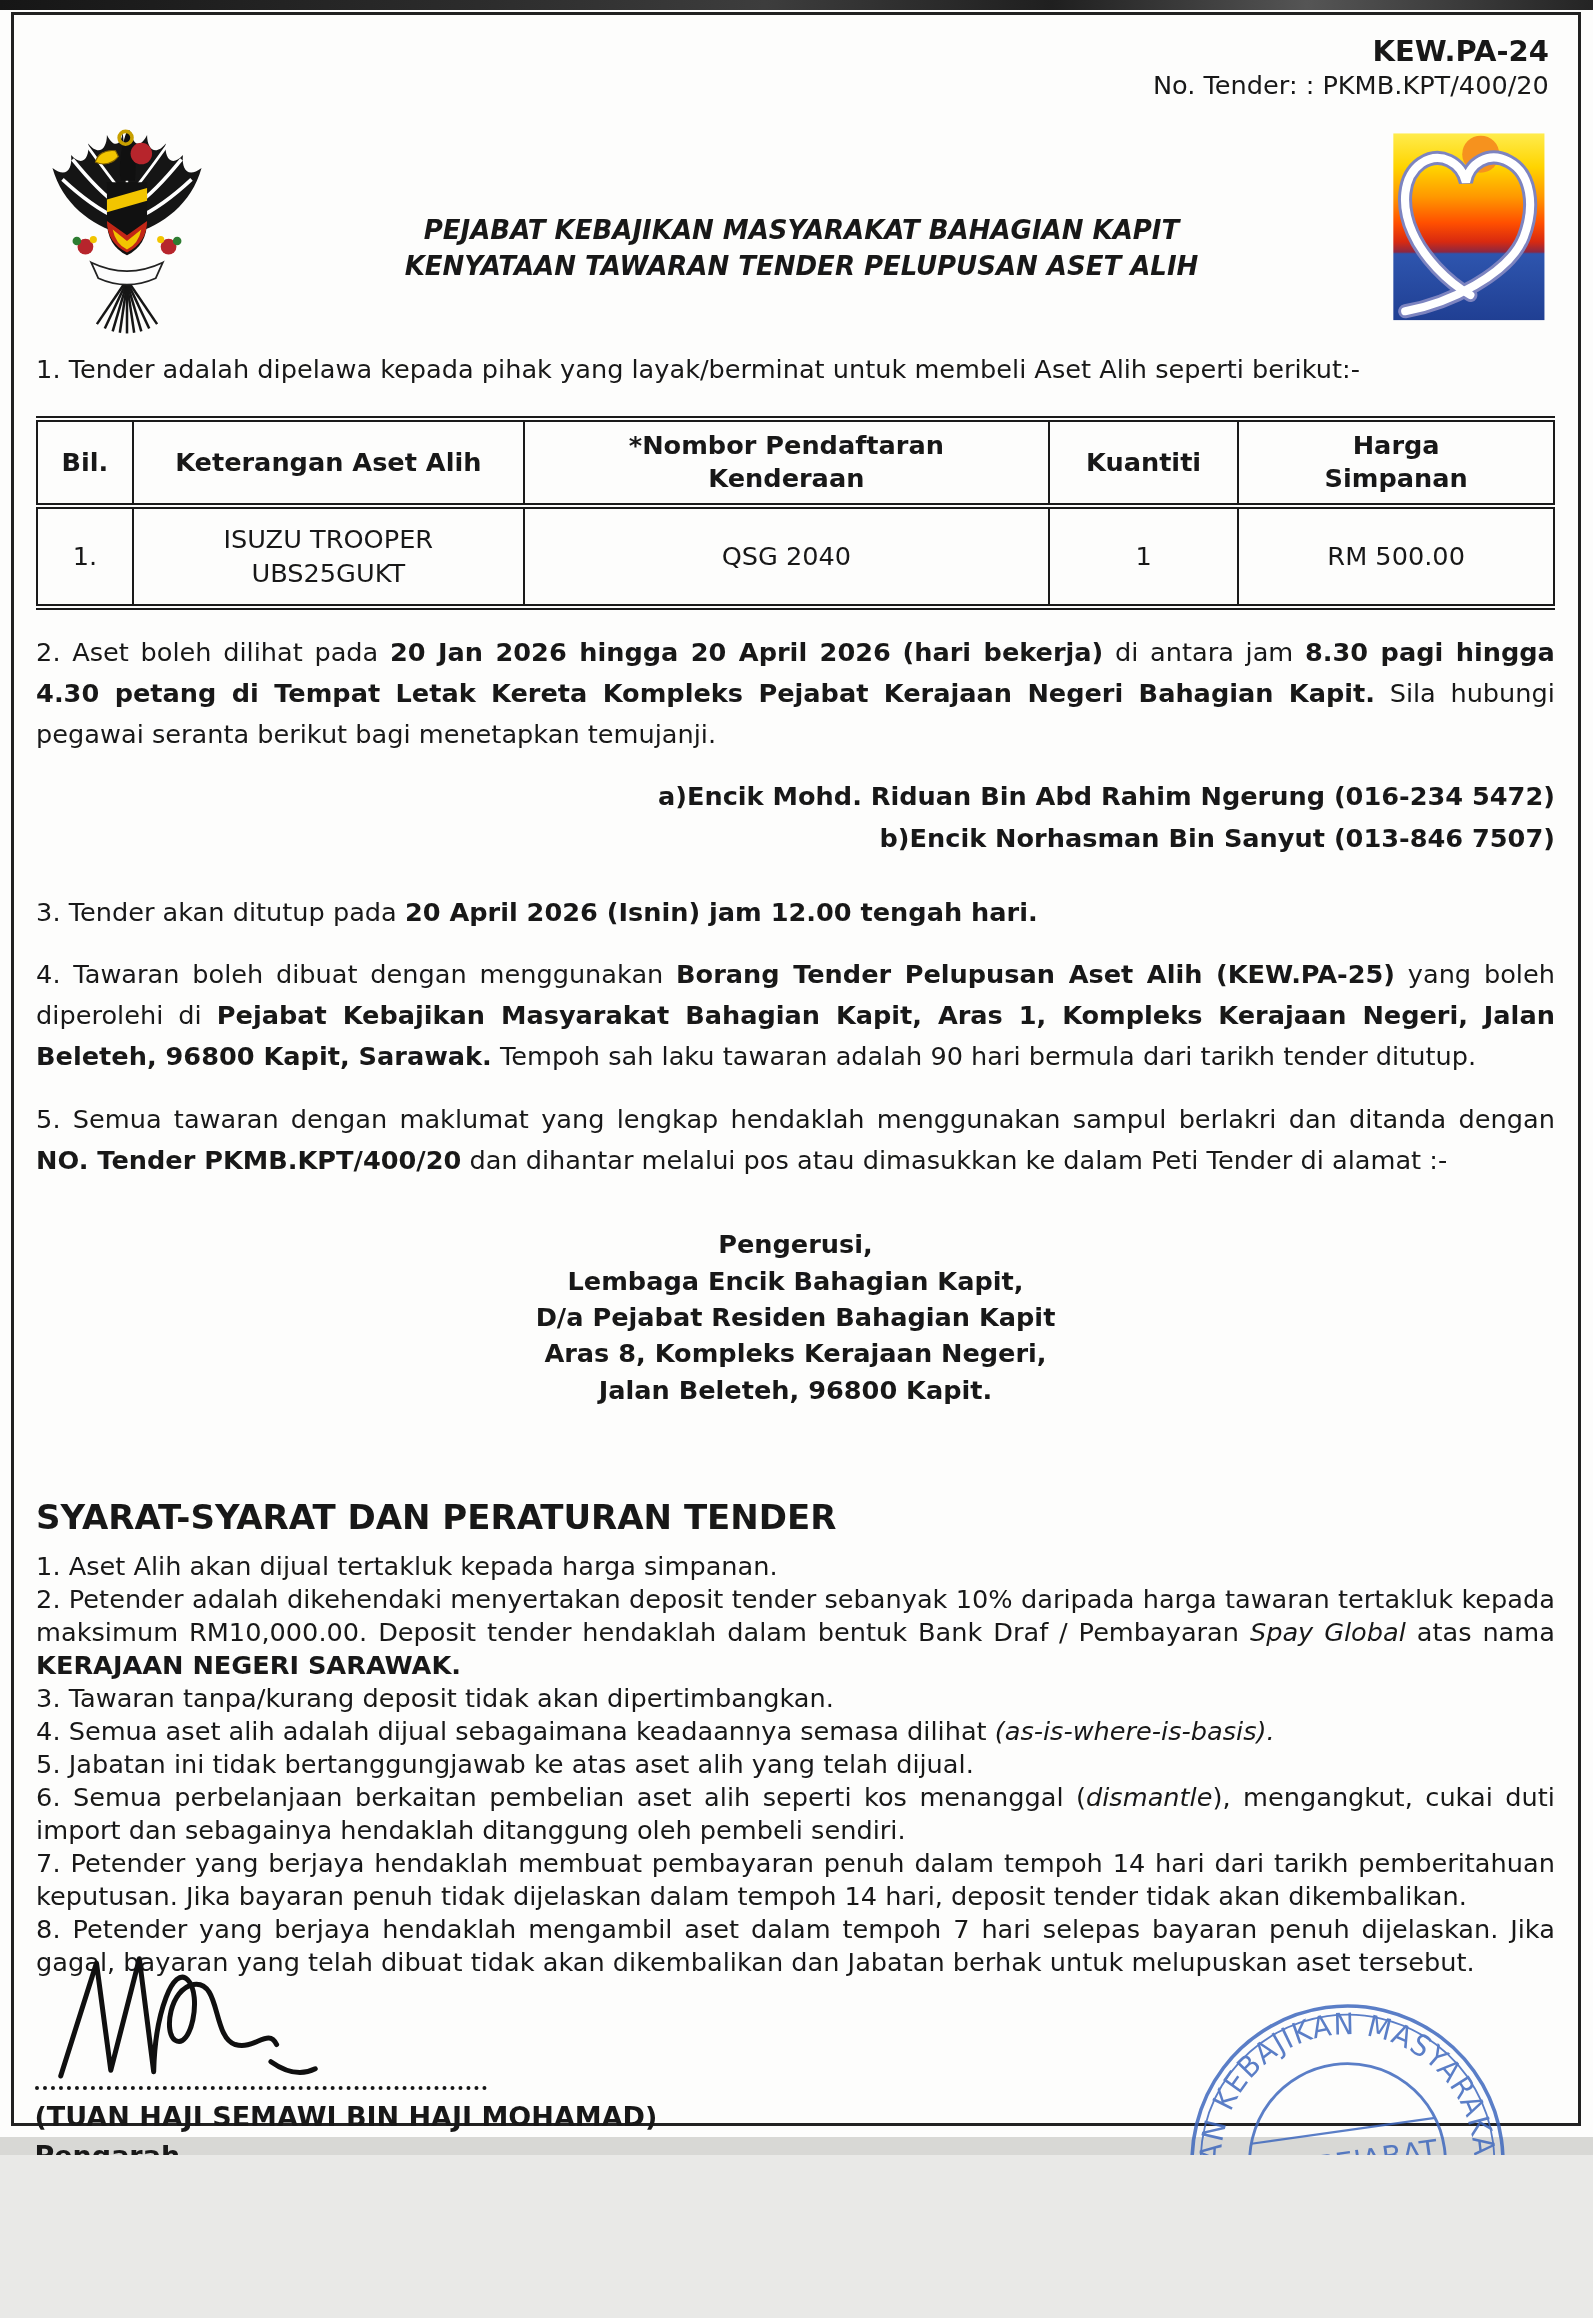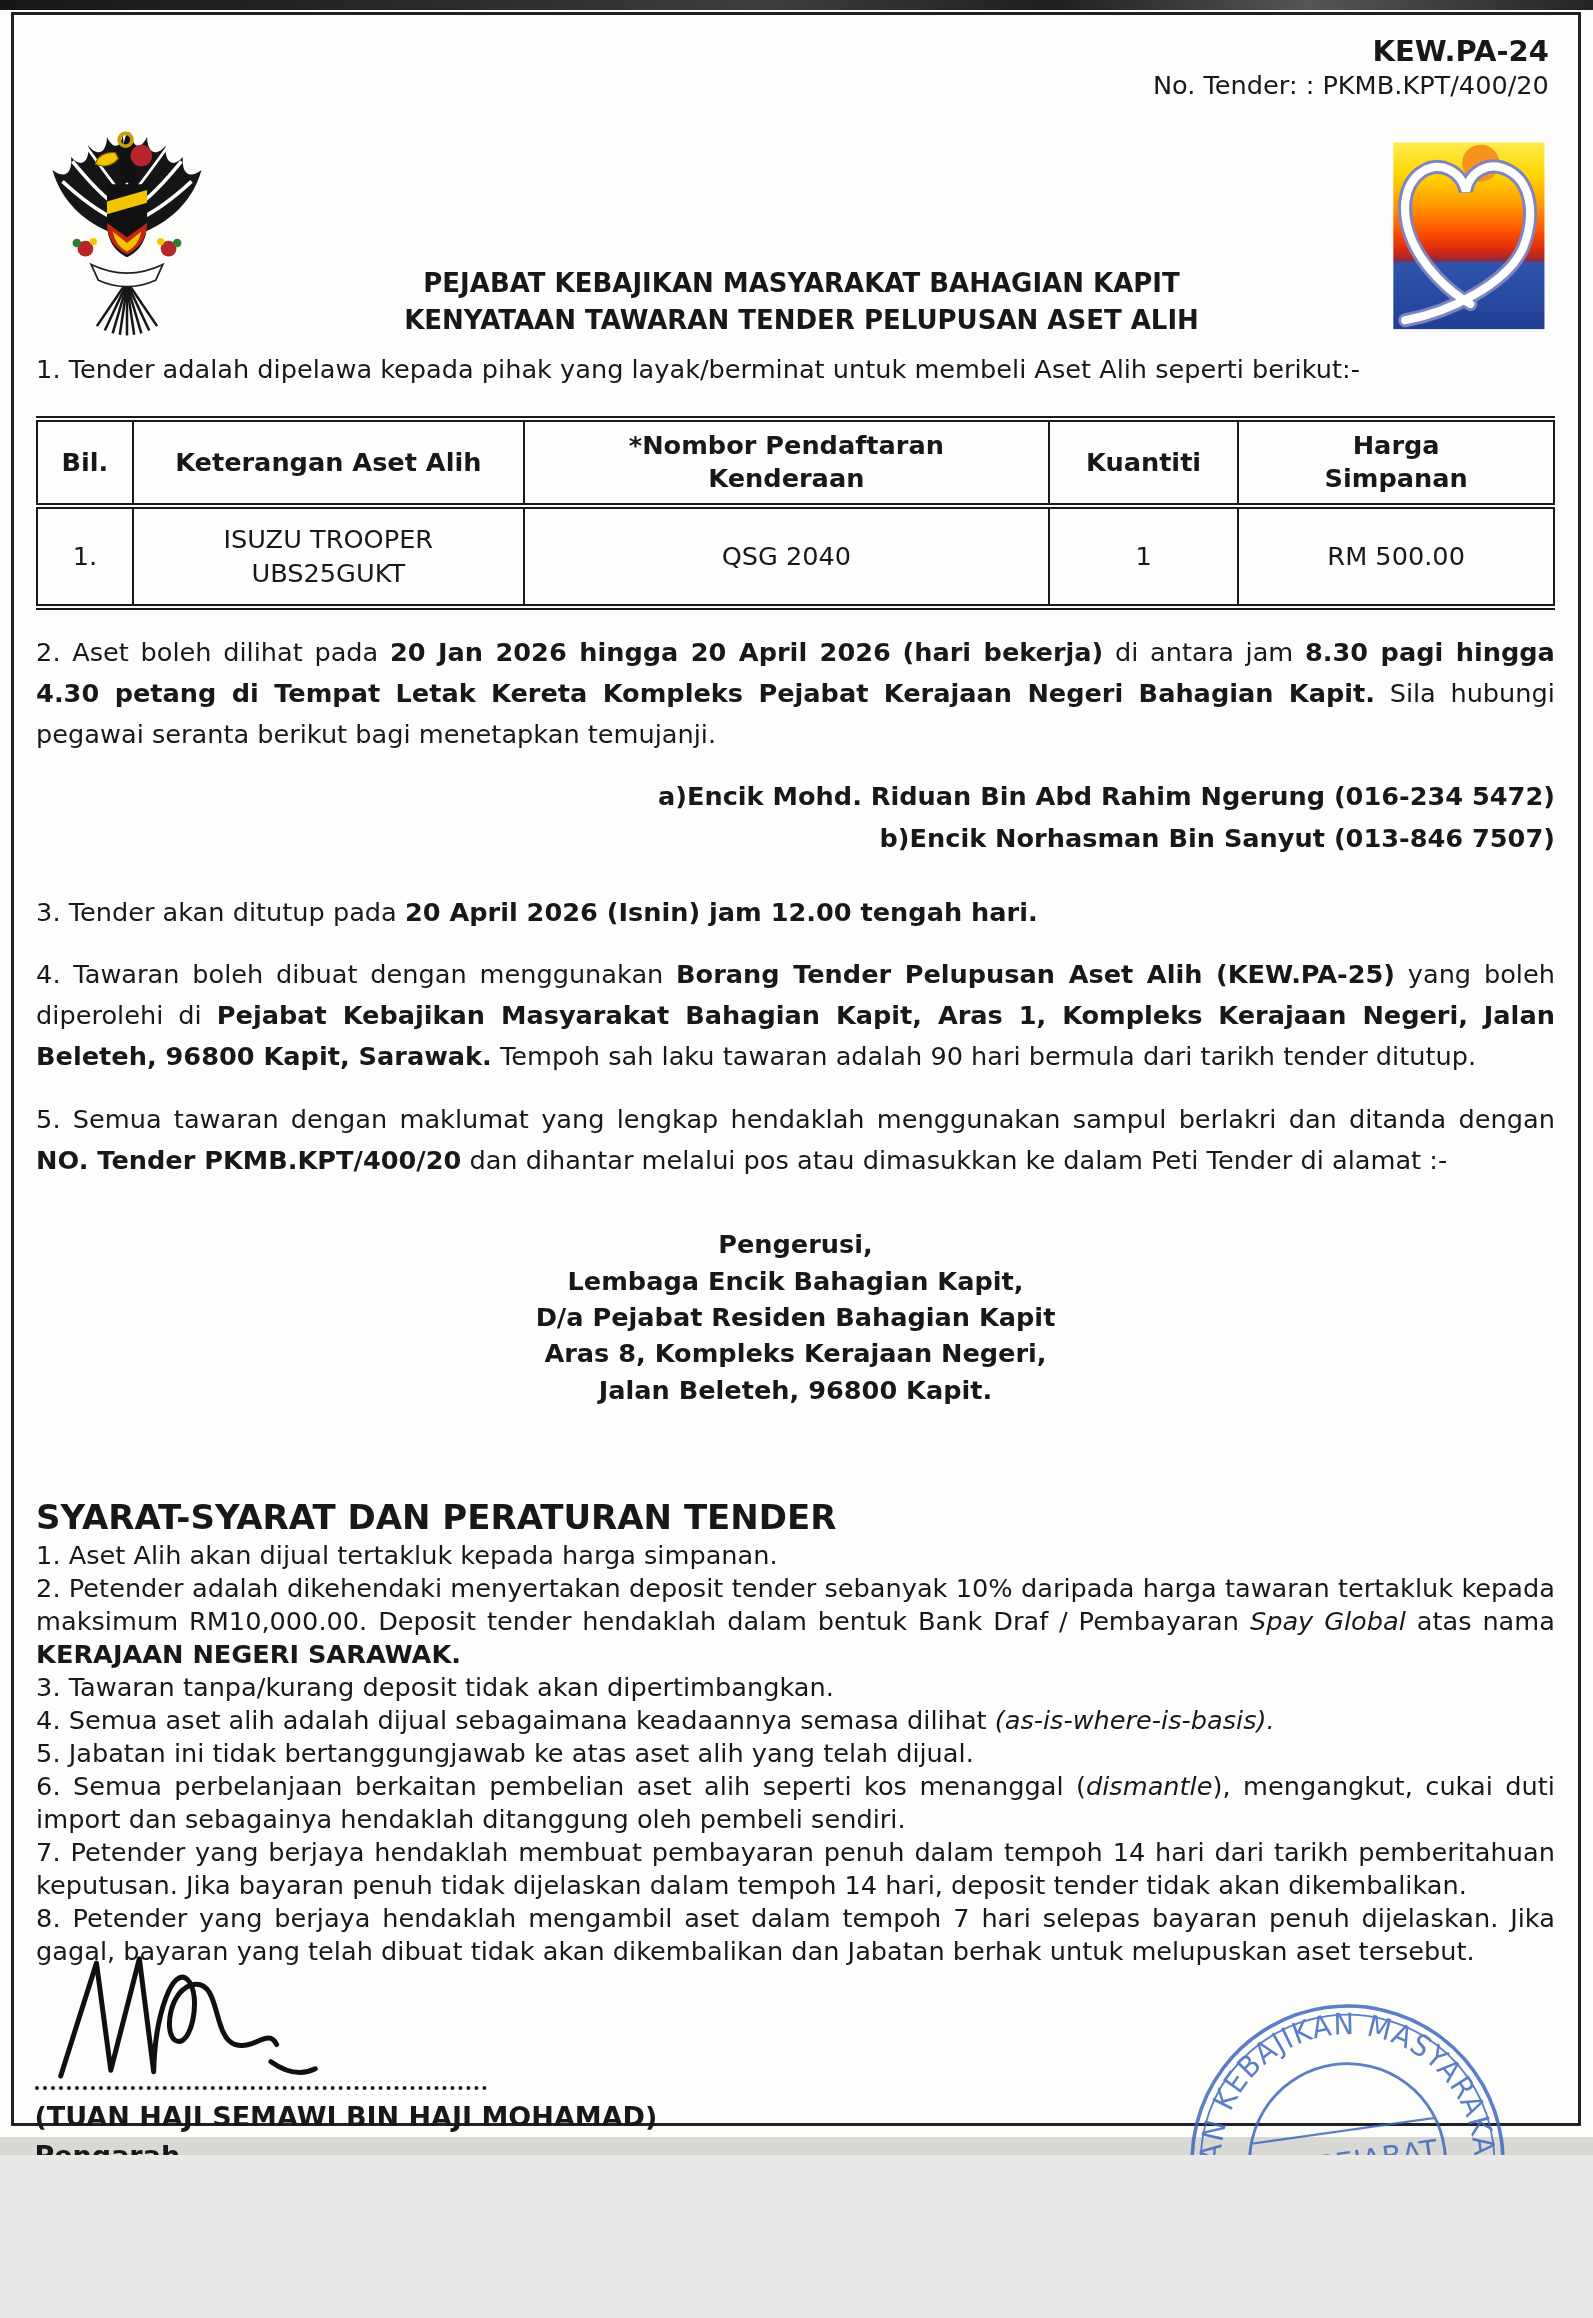--- a/index.html
+++ b/index.html
@@ -6,21 +6,21 @@
   .page{position:relative;width:1594px;height:2155px;background:#fdfdfc;margin:0 auto;
         font-family:"DejaVu Sans","Liberation Sans",sans-serif;color:#181818;overflow:hidden;}
   .scan-smear{position:absolute;top:0;left:0;width:100%;height:9.8px;
         background:linear-gradient(90deg,#161616 0%,#2c2c2c 30%,#3d3d3d 48%,#1f1f1f 66%,#555 82%,#242424 100%);}
   .bottom-strip{position:absolute;bottom:0;left:0;width:100%;height:18px;background:#d8d8d5;}
   .frame{position:absolute;top:12px;left:10.5px;right:13.5px;bottom:29px;border:3px solid #212121;
          padding:19.6px 22.6px 0 22.6px;box-sizing:border-box;}
   .hdr-right{text-align:right;padding-right:6px;}
   .form-code{font-weight:bold;font-size:29px;line-height:1.15;}
   .tender-no{font-size:25.6px;line-height:1.35;}
-  .masthead{display:flex;align-items:flex-end;margin-top:9px;height:227px;}
+  .masthead{display:flex;align-items:center;margin-top:9px;height:227px;font-style:italic;}
   .crest{width:172px;height:223px;flex:0 0 auto;margin-left:4.5px;}
   .titles{flex:1;text-align:center;padding-top:47px;}
   .title-line{font-weight:bold;font-size:26px;line-height:1.42;}
   .jkm{width:160px;height:200px;flex:0 0 auto;margin-right:4.5px;margin-top:7.5px;}
   p.body{font-size:25.6px;line-height:1.6;margin:0;text-align:justify;}
   .intro{margin-top:10.5px !important;text-align:left !important;}
   table.assets{border-collapse:collapse;width:100%;margin-top:25.6px;}
   table.assets th,table.assets td{border:2.3px solid #1a1a1a;text-align:center;vertical-align:middle;
       font-size:25.6px;white-space:pre-line;}
   table.assets th{font-weight:bold;border-top:6px double #1a1a1a;border-bottom:6px double #1a1a1a;
@@ -29,21 +29,21 @@
   .p2{margin-top:22.6px !important;}
   .contacts{margin:21px 0 0 56px;text-align:right;}
   .contact-line{font-weight:bold;font-size:25.6px;line-height:1.62;}
   .contact-label{display:inline-block;width:50px;}
   .p3{margin-top:33px !important;}
   .p4{margin-top:21px !important;}
   .p5{margin-top:22.6px !important;}
   .address{margin-top:45px;text-align:center;}
   .address div{font-weight:bold;font-size:25.6px;line-height:1.42;}
   .terms-heading{font-weight:bold;font-size:34px;margin:89px 0 0 0;}
-  .terms{margin-top:2px;}
+  .terms{margin-top:13px;}
   .terms p{font-size:25.6px;line-height:1.29;margin:0;text-align:justify;}
   .sig-svg{position:absolute;left:22.6px;top:1928px;width:467px;height:143px;}
   .dotted-line{position:absolute;left:21px;top:2071px;width:452px;border-bottom:4.5px dotted #161616;}
   .sig-name{position:absolute;left:21px;top:2086px;font-weight:bold;font-size:27px;}
   .sig-role1{position:absolute;left:21px;top:2125px;font-weight:bold;font-size:27px;}
   .sig-role2{position:absolute;left:21px;top:2163px;font-weight:bold;font-size:27px;}
   .date-row{position:absolute;left:21px;top:2219px;display:flex;align-items:flex-end;}
   .date-label{font-weight:bold;font-size:27px;}
   .date-hand{font-family:"DejaVu Serif","Liberation Serif",serif;font-style:italic;font-size:42px;
       letter-spacing:6.8px;margin-left:35px;transform:rotate(-3deg) skewX(-6deg);color:#20201e;line-height:1;}

